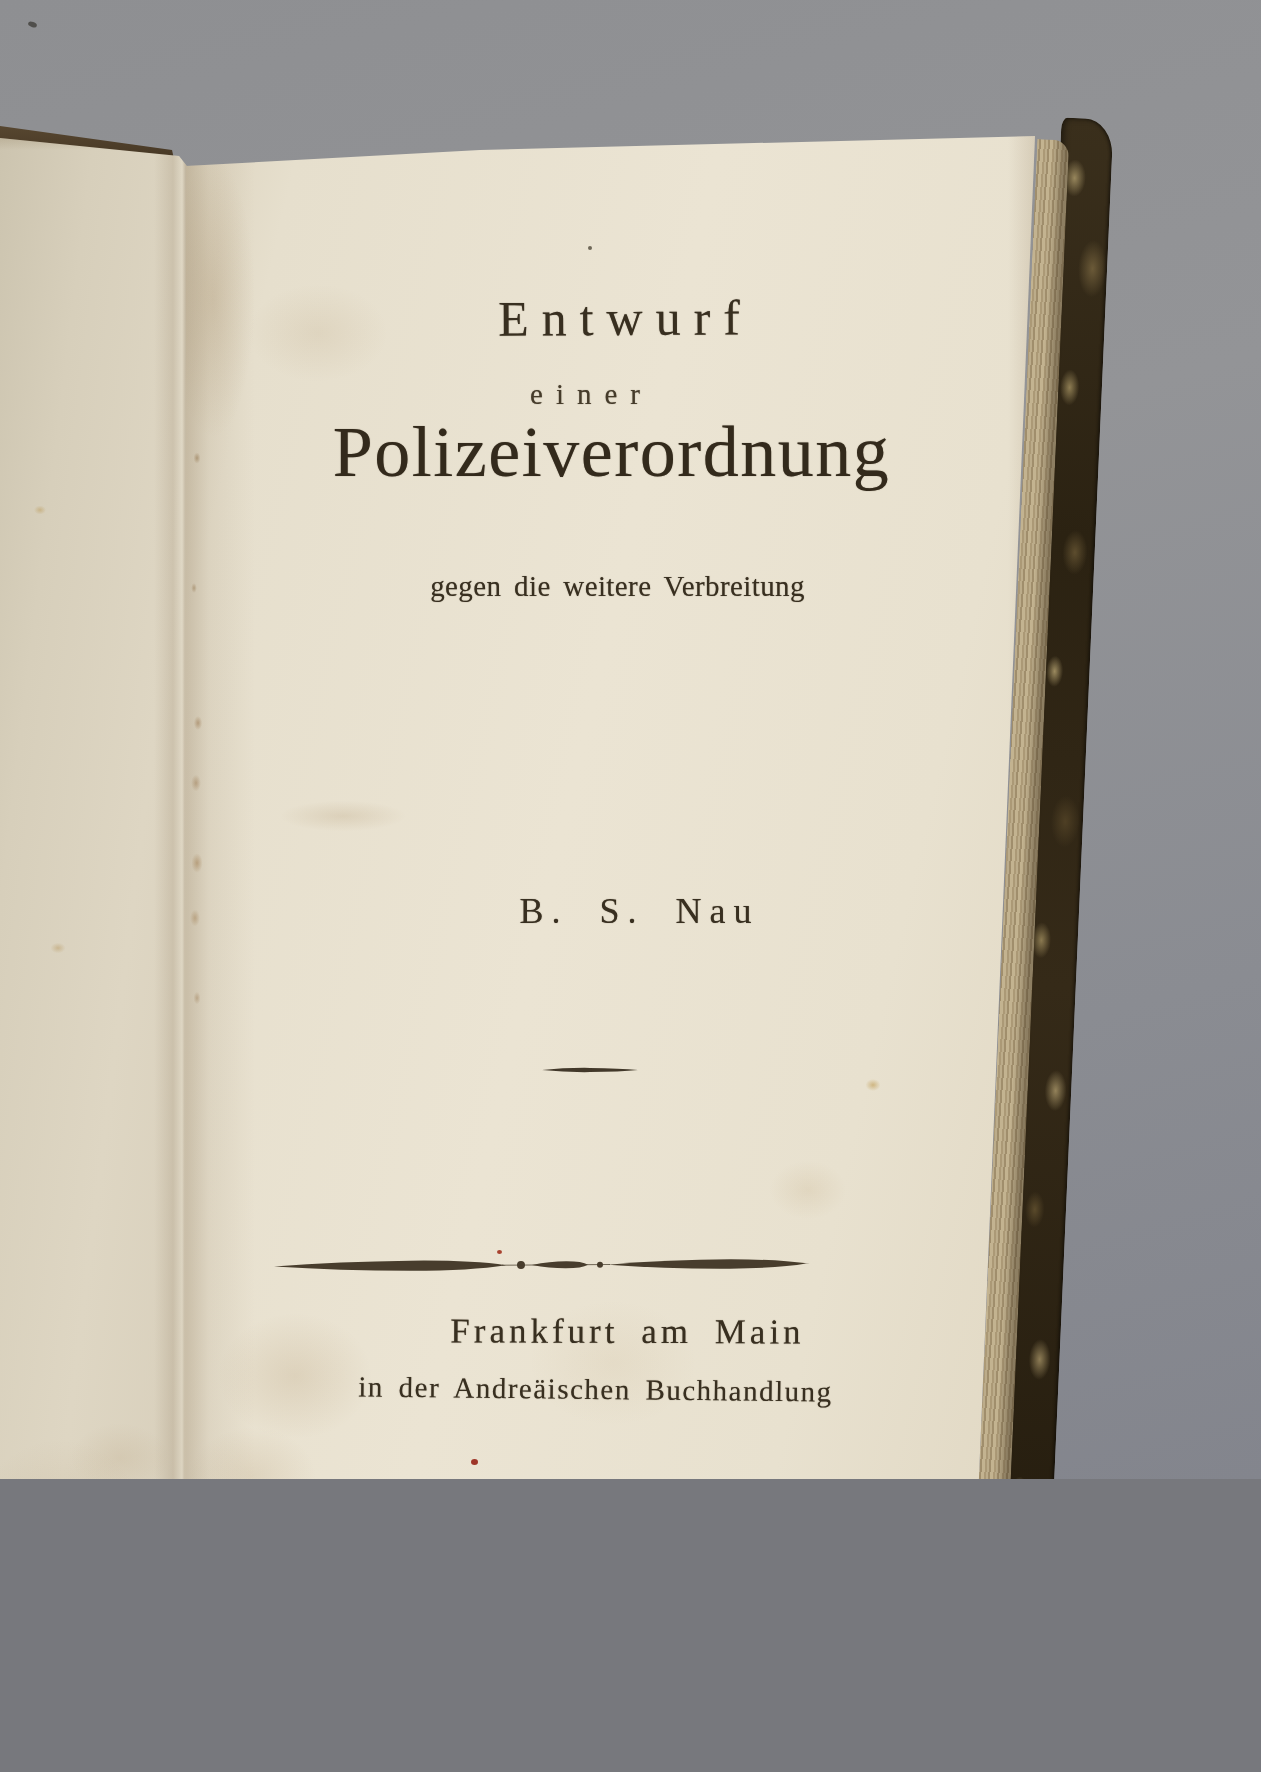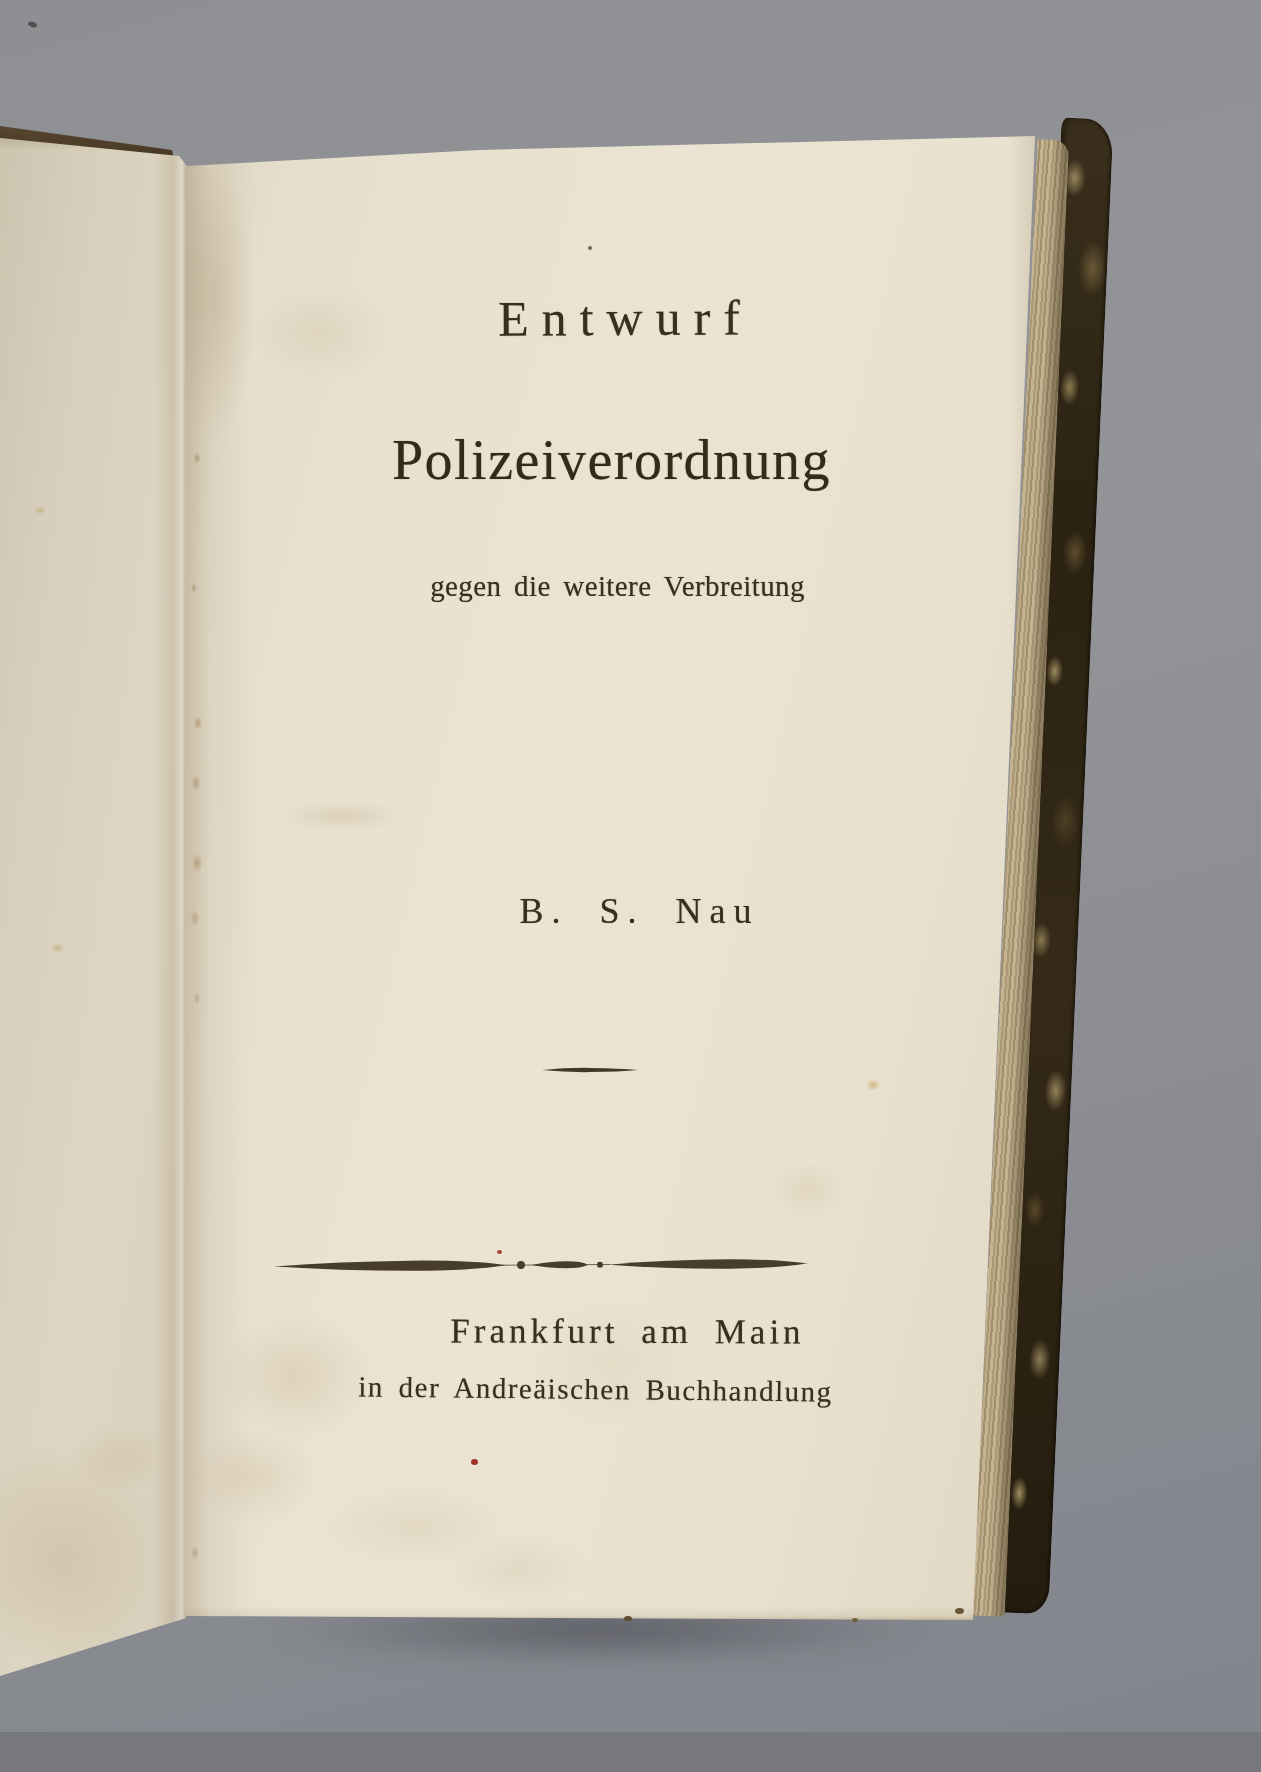--- a/index.html
+++ b/index.html
@@ -1,17 +1,17 @@
 <!DOCTYPE html>
 <html><head>
 <meta charset="utf-8">
 <style>
   html,body{margin:0;padding:0;background:#77787d;}
   .scene{
-    position:relative;width:1261px;height:1732px;overflow:hidden;
+    position:relative;width:1261px;height:1479px;overflow:hidden;
     background:linear-gradient(165deg,#8e8f92 0%,#939497 38%,#8a8c92 72%,#83858d 100%);
     font-family:"Liberation Serif","DejaVu Serif",serif;
   }
   .scene *{position:absolute;}
   
   .book-shadow{left:140px;top:1585px;width:920px;height:90px;border-radius:50%;
     background:radial-gradient(50% 50% at 50% 50%,rgba(52,53,60,.55),rgba(52,53,60,0) 72%);
     filter:blur(12px);}
   
   .marble{left:1029px;top:118px;width:52px;height:1496px;transform:rotate(2.5deg);
@@ -79,21 +79,21 @@
       radial-gradient(7px 12px at 11px 625px,rgba(140,100,55,.40),transparent 70%),
       radial-gradient(8px 14px at 12px 705px,rgba(150,110,60,.45),transparent 70%),
       radial-gradient(7px 12px at 10px 760px,rgba(150,110,60,.38),transparent 70%),
       radial-gradient(5px 9px at 12px 840px,rgba(140,100,55,.35),transparent 70%),
       radial-gradient(6px 10px at 10px 1395px,rgba(140,100,55,.35),transparent 70%);}
   
   .tl{left:0;width:100%;text-align:center;line-height:1;color:#382f20;white-space:nowrap;
       text-shadow:0 0 1px rgba(52,42,24,.55);}
   .l-heading  {top:165px;font-size:50px;letter-spacing:13px;transform:translateX(14px) rotate(-0.3deg);}
   .l-article  {top:252px;font-size:29px;letter-spacing:13px;transform:translateX(-20px);color:#453b2a;}
-  .l-main     {top:304px;font-size:56px;letter-spacing:1.5px;transform:translateX(0);color:#332a1c;text-align:center;}
+  .l-main     {top:288px;font-size:72px;letter-spacing:1.5px;transform:translateX(0);color:#332a1c;text-align:center;}
   .l-sub1     {top:444px;font-size:29px;letter-spacing:.4px;word-spacing:5px;transform:translateX(6px);}
   .l-sub2     {top:510px;font-size:27px;letter-spacing:9px;transform:translateX(-45px);}
   .l-sub3     {top:569px;font-size:46px;letter-spacing:5px;word-spacing:11px;transform:translateX(0);color:#342b1d;}
   .l-von      {top:711px;font-size:26px;letter-spacing:11px;transform:translateX(38px);color:#443a29;}
   .l-author   {top:765px;font-size:36px;letter-spacing:8px;word-spacing:14px;transform:translateX(28px);}
   .l-city     {top:1186px;font-size:35px;letter-spacing:4px;word-spacing:10px;transform:translateX(16px) rotate(0.2deg);}
   .l-publisher{top:1247px;font-size:29px;letter-spacing:1.5px;word-spacing:6px;transform:translateX(-16px) rotate(0.6deg);}
   .l-year     {top:1292px;font-size:38px;letter-spacing:18px;transform:translateX(8px);}
   .rule-short{left:357px;top:938px;}
   .rule-orn  {left:87px;top:1128px;transform:rotate(-0.3deg);}
@@ -114,20 +114,21 @@
   <div class="book-shadow"></div>
   <div class="marble"></div>
   <div class="fore-edge"></div>
   <div class="left-top-edge"></div>
   <div class="left-page"></div>
 
   <div class="title-page">
     <div class="gutter-crease"></div>
 
     <div class="tl l-heading">Entwurf</div>
+    <div class="tl l-article">einer</div>
     <div class="tl l-main">Polizeiverordnung</div>
     <div class="tl l-sub1">gegen die weitere Verbreitung</div>
     <div class="tl l-author">B. S. Nau</div>
 
     <svg class="rule-short" width="100" height="8" viewBox="0 0 100 8">
       <path d="M2 4 Q25 1.6 50 1.9 Q80 2.2 98 4 Q80 5.8 50 6.1 Q25 6.4 2 4 Z" fill="#33291b" opacity="
 0.92"></path>
     </svg>
 
     <svg class="rule-orn" width="540" height="18" viewBox="0 0 540 18">

